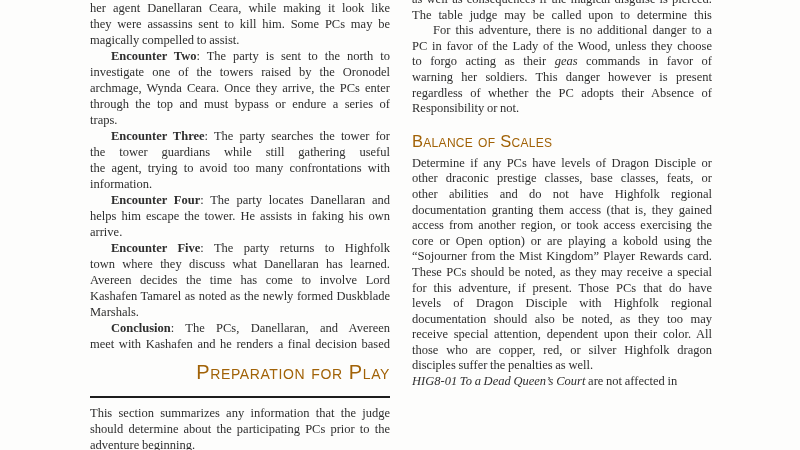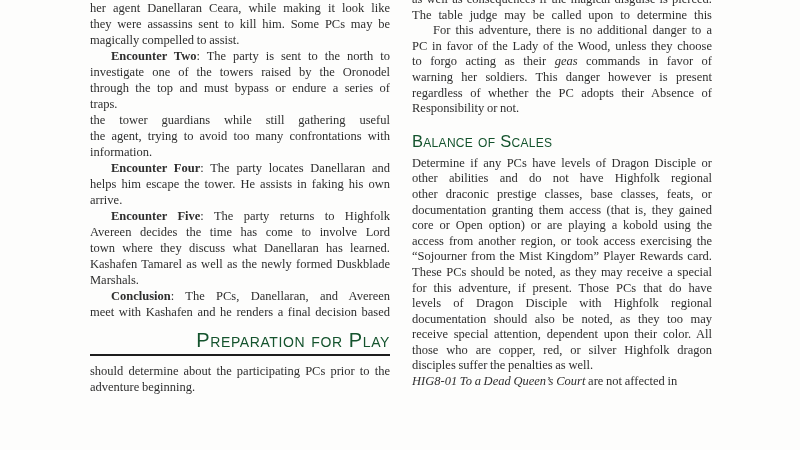--- a/index.html
+++ b/index.html
@@ -26,28 +26,28 @@
   }
   #col-right .line { line-height: 15.6px; }
   .line.last { text-align-last: left; }
   .line.indent { text-indent: 21px; }
   .line b { font-weight: bold; }
   .line i { font-style: italic; }
   .heading {
     font-family: "Liberation Sans", "DejaVu Sans", sans-serif;
     font-variant: small-caps;
     font-weight: 400;
-    color: #14532d;
+    color: #a16207;
   }
   .h-large {
     font-size: 20px; line-height: 24px;
     text-align: right;
     letter-spacing: 0.6px;
     margin: 8px 0 7px 0;
-    padding-bottom: 2px;
+    padding-bottom: 12px;
     border-bottom: 2.5px solid #1d1d1d;
   }
   .h-medium {
     font-size: 16.5px; line-height: 19px;
     text-align: left;
     letter-spacing: 0.3px;
     margin: 15px 0 5px 0;
   }
 </style>
 </head>
@@ -56,71 +56,74 @@
 <div class="page">
   <div class="column" id="col-left">
       <div class="para">
         <div class="line">her agent Danellaran Ceara, while making it look like</div>
         <div class="line">they were assassins sent to kill him. Some PCs may be</div>
         <div class="line last">magically compelled to assist.</div>
       </div>
       <div class="para">
         <div class="line indent"><b>Encounter Two</b>: The party is sent to the north to</div>
         <div class="line">investigate one of the towers raised by the Oronodel</div>
+        <div class="line">archmage, Wynda Ceara. Once they arrive, the PCs enter</div>
         <div class="line">through the top and must bypass or endure a series of</div>
         <div class="line last">traps.</div>
       </div>
       <div class="para">
+        <div class="line indent"><b>Encounter Three</b>: The party searches the tower for</div>
         <div class="line">the tower guardians while still gathering useful</div>
         <div class="line">the agent, trying to avoid too many confrontations with</div>
         <div class="line last">information.</div>
       </div>
       <div class="para">
         <div class="line indent"><b>Encounter Four</b>: The party locates Danellaran and</div>
         <div class="line">helps him escape the tower. He assists in faking his own</div>
         <div class="line last">arrive.</div>
       </div>
       <div class="para">
         <div class="line indent"><b>Encounter Five</b>: The party returns to Highfolk</div>
+        <div class="line">town where they discuss what Danellaran has learned.</div>
         <div class="line">Avereen decides the time has come to involve Lord</div>
-        <div class="line">town where they discuss what Danellaran has learned.</div>
-        <div class="line">Kashafen Tamarel as well as the newly formed Duskblade</div>
+        <div class="line">Kashafen Tamarel as noted as the newly formed Duskblade</div>
         <div class="line last">Marshals.</div>
       </div>
       <div class="para">
         <div class="line indent"><b>Conclusion</b>: The PCs, Danellaran, and Avereen</div>
         <div class="line">meet with Kashafen and he renders a final decision based</div>
       </div>
       <div class="heading h-large">Preparation for Play</div>
       <div class="para">
+        <div class="line">This section summarizes any information that the judge</div>
         <div class="line">should determine about the participating PCs prior to the</div>
         <div class="line last">adventure beginning.</div>
       </div>
     </div>
   <div class="column" id="col-right">
       <div class="para">
         <div class="line">as well as consequences if the magical disguise is pierced.</div>
         <div class="line">The table judge may be called upon to determine this</div>
       </div>
       <div class="para">
         <div class="line indent">For this adventure, there is no additional danger to a</div>
         <div class="line">PC in favor of the Lady of the Wood, unless they choose</div>
         <div class="line">to forgo acting as their <i>geas</i> commands in favor of</div>
         <div class="line">warning her soldiers. This danger however is present</div>
         <div class="line">regardless of whether the PC adopts their Absence of</div>
         <div class="line last">Responsibility or not.</div>
       </div>
       <div class="heading h-medium">Balance of Scales</div>
       <div class="para">
         <div class="line">Determine if any PCs have levels of Dragon Disciple or</div>
+        <div class="line">other draconic prestige classes, base classes, feats, or</div>
         <div class="line">other abilities and do not have Highfolk regional</div>
-        <div class="line">other draconic prestige classes, base classes, feats, or</div>
         <div class="line">documentation granting them access (that is, they gained</div>
+        <div class="line">access from another region, or took access exercising the</div>
         <div class="line">core or Open option) or are playing a kobold using the</div>
-        <div class="line">access from another region, or took access exercising the</div>
         <div class="line">“Sojourner from the Mist Kingdom” Player Rewards card.</div>
         <div class="line">These PCs should be noted, as they may receive a special</div>
         <div class="line">for this adventure, if present. Those PCs that do have</div>
         <div class="line">levels of Dragon Disciple with Highfolk regional</div>
         <div class="line">documentation should also be noted, as they too may</div>
         <div class="line">receive special attention, dependent upon their color. All</div>
         <div class="line">those who are copper, red, or silver Highfolk dragon</div>
         <div class="line last">disciples suffer the penalties as well.</div>
       </div>
       <div class="para">

